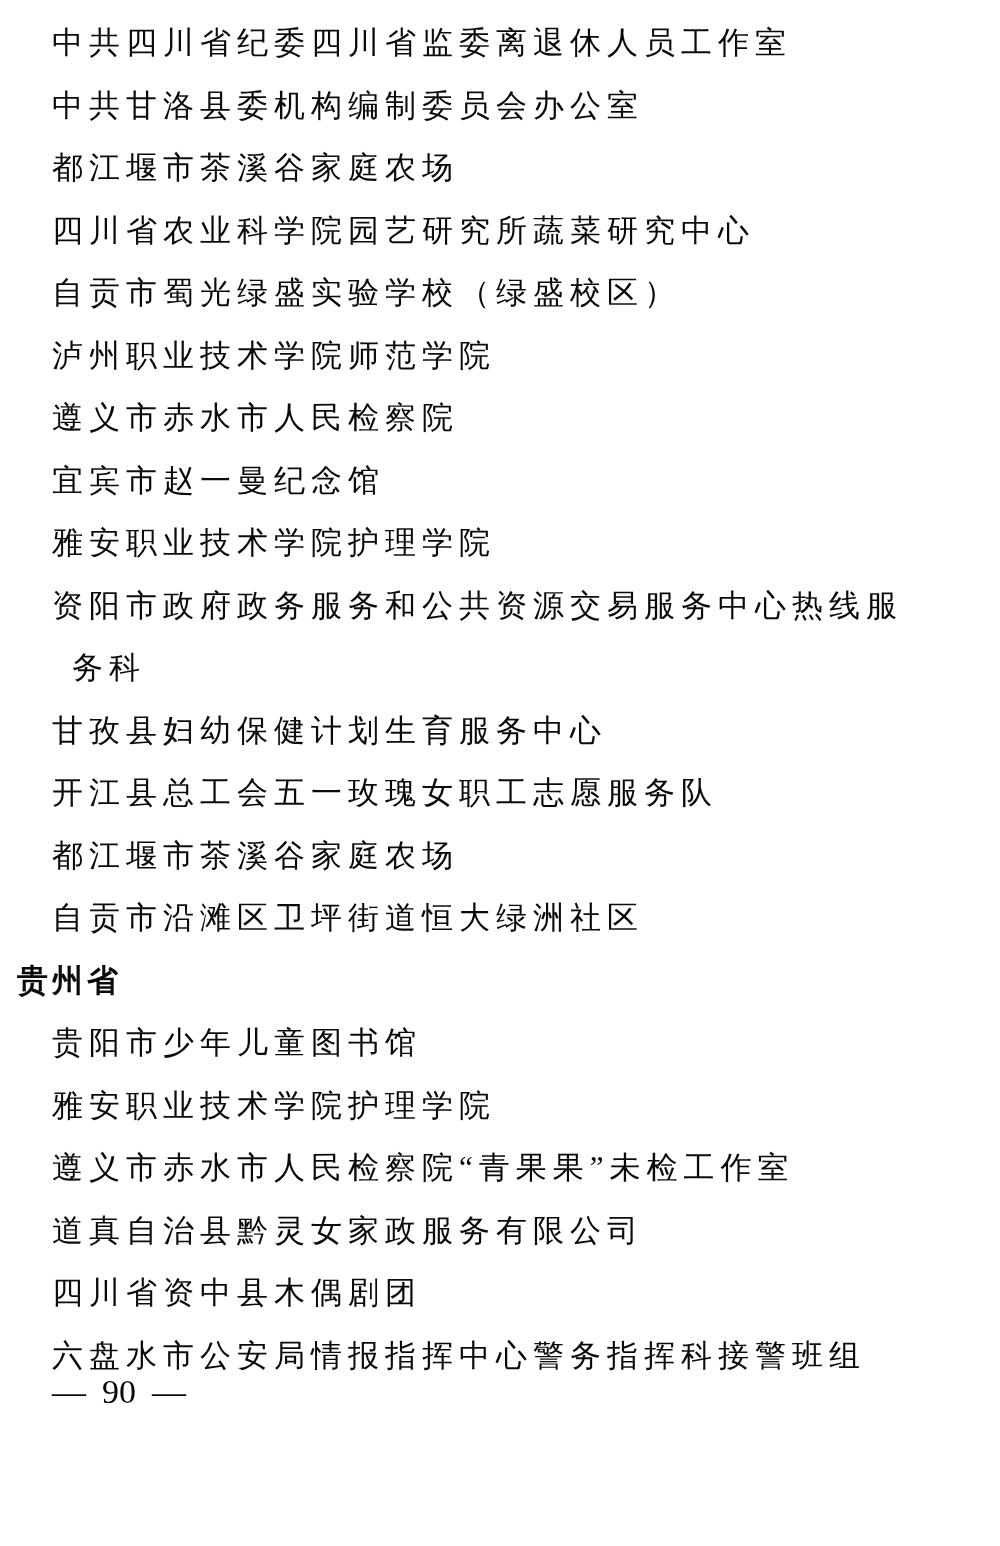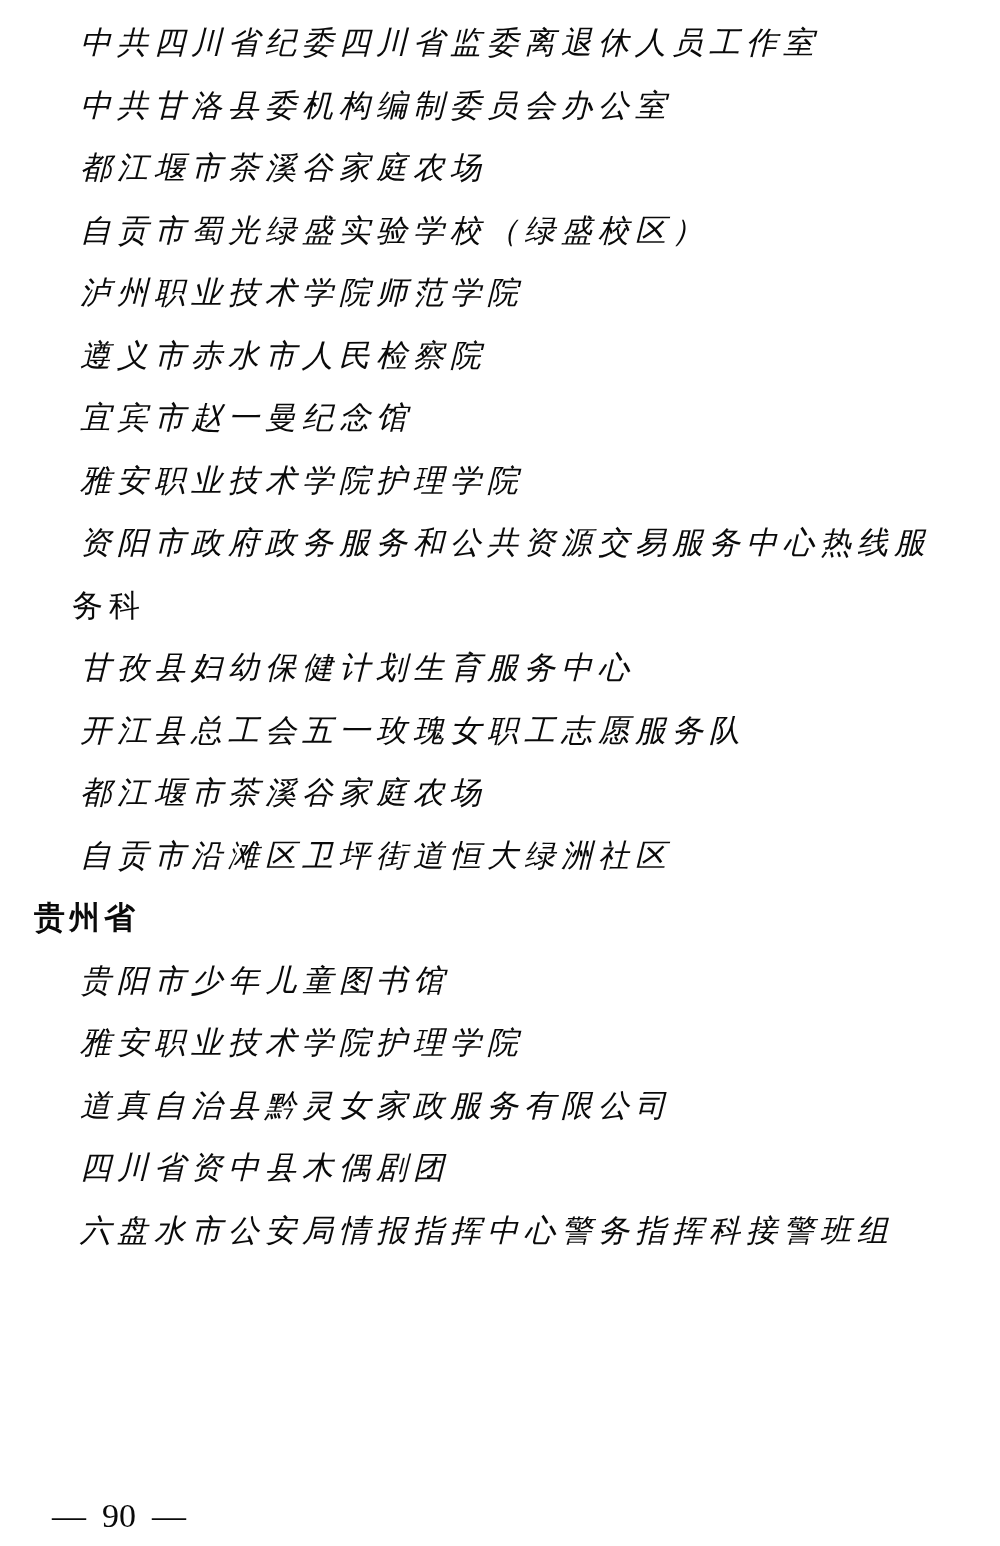--- a/index.html
+++ b/index.html
@@ -24,36 +24,35 @@
   }
   .line {
     height: 62.5px;
     line-height: 62.5px;
     font-size: 31px;
     letter-spacing: 6px;
     white-space: nowrap;
     font-weight: 400;
   }
   .line.item {
-    padding-left: 80px;
-    font-style: italic;
+    padding-left: 52px;
   }
   .line.cont {
     padding-left: 72px;
   }
   .line.heading {
-    padding-left: 34px;
+    padding-left: 17px;
     font-weight: 700;
     font-family: "Liberation Sans", "DejaVu Sans", sans-serif;
     letter-spacing: 4px;
   }
   .footer {
     position: absolute;
     left: 52px;
-    top: 1492px;
+    top: 1368px;
     height: 48px;
     line-height: 48px;
     font-size: 34px;
     letter-spacing: 0;
     white-space: nowrap;
   }
   .footer .dash {
     display: inline-block;
   }
   .footer .pagenum {
@@ -62,34 +61,36 @@
   }
 </style>
 </head>
 <body>
 
 <div class="page">
   <div class="content">
     <div class="line item">中共四川省纪委四川省监委离退休人员工作室</div>
     <div class="line item">中共甘洛县委机构编制委员会办公室</div>
     <div class="line item">都江堰市茶溪谷家庭农场</div>
+    <div class="line item">四川省农业科学院园艺研究所蔬菜研究中心</div>
     <div class="line item">自贡市蜀光绿盛实验学校（绿盛校区）</div>
     <div class="line item">泸州职业技术学院师范学院</div>
     <div class="line item">遵义市赤水市人民检察院</div>
     <div class="line item">宜宾市赵一曼纪念馆</div>
     <div class="line item">雅安职业技术学院护理学院</div>
     <div class="line item">资阳市政府政务服务和公共资源交易服务中心热线服</div>
     <div class="line cont">务科</div>
     <div class="line item">甘孜县妇幼保健计划生育服务中心</div>
     <div class="line item">开江县总工会五一玫瑰女职工志愿服务队</div>
     <div class="line item">都江堰市茶溪谷家庭农场</div>
     <div class="line item">自贡市沿滩区卫坪街道恒大绿洲社区</div>
     <div class="line heading">贵州省</div>
     <div class="line item">贵阳市少年儿童图书馆</div>
     <div class="line item">雅安职业技术学院护理学院</div>
+    <div class="line item">遵义市赤水市人民检察院“青果果”未检工作室</div>
     <div class="line item">道真自治县黔灵女家政服务有限公司</div>
     <div class="line item">四川省资中县木偶剧团</div>
     <div class="line item">六盘水市公安局情报指挥中心警务指挥科接警班组</div>
   </div>
 
   <div class="footer">
     <span class="dash">—</span><span class="pagenum">90</span><span class="dash">—</span>
   </div>
 </div>
 

